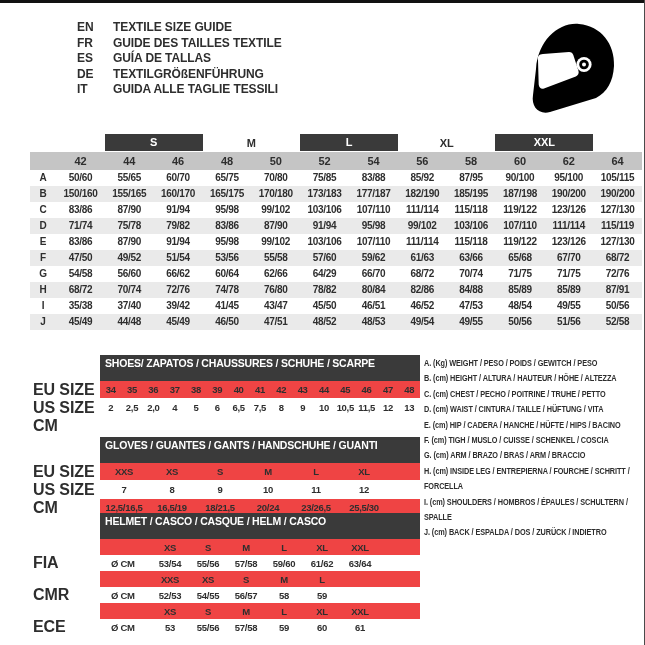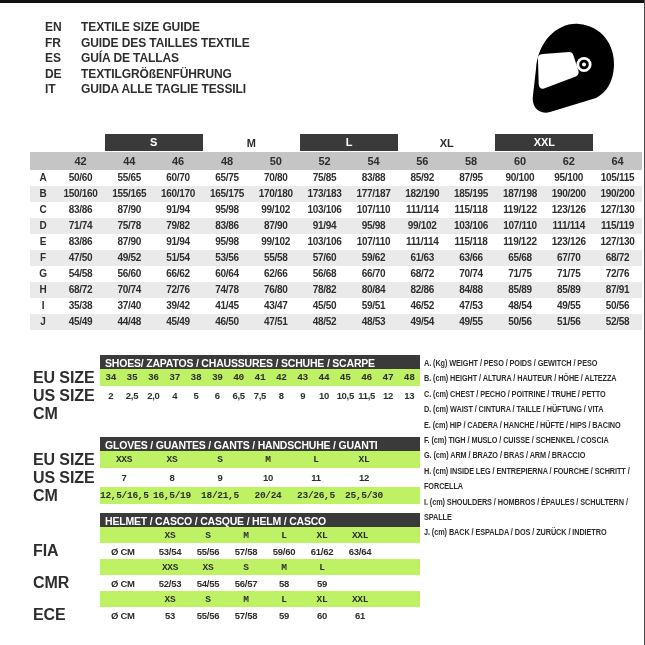--- a/index.html
+++ b/index.html
@@ -7,44 +7,44 @@
     width:645px;height:645px;position:relative;background:#ffffff;
     font-family:"Liberation Sans","DejaVu Sans",sans-serif;
     font-weight:bold;color:#2e2e2e;letter-spacing:-0.1px;overflow:hidden;
   }
   .top-line{position:absolute;left:0;top:0;width:645px;height:3px;background:#111;}
   .right-line{position:absolute;right:0;top:0;width:1px;height:645px;background:#4a4a4a;}
 
   
   .lang{position:absolute;left:45px;top:20px;font-size:12px;line-height:15.6px;}
   .lang-row{display:flex;}
-  .lang-code{width:36px;}
+  .lang-code{width:36px;margin-left:32px;}
 
   
   .helmet-logo{position:absolute;left:522px;top:22px;width:100px;height:95px;}
 
   
   .main-table{position:absolute;left:30px;top:133px;width:612px;}
   .grow,.srow,.mrow{display:grid;grid-template-columns:26px repeat(12,1fr);text-align:center;}
   .grow{height:19px;align-items:center;}
   .gbar{background:#3a3a3a;color:#fff;height:17px;line-height:17px;font-size:11px;}
   .gplain{font-size:11px;}
   .srow{background:#c5c5c5;height:18px;line-height:18px;font-size:11px;}
   .mrow{height:16px;line-height:16px;font-size:10px;letter-spacing:-0.3px;}
   .mrows .mrow:nth-child(even){background:#eaeaea;}
 
   
   .section{position:absolute;left:33px;width:387px;}
   .sec-grid{display:grid;grid-template-columns:67px 320px;}
   .corner{grid-column:1;}
-  .sec-header{grid-column:2;background:#3a3a3a;color:#fff;height:14px;line-height:17px;
+  .sec-header{grid-column:2;background:#3a3a3a;color:#fff;height:26px;line-height:17px;
     padding-left:5px;font-size:10.5px;letter-spacing:-0.2px;}
   .sec-label{font-size:16px;display:flex;align-items:center;}
   .sec-cells{display:flex;align-items:center;text-align:center;height:17px;font-size:9.5px;letter-spacing:-0.3px;}
-  .sec-grid .sec-cells:nth-child(4n){background:#bef264;font-family:Liberation Mono, monospace;}
+  .sec-grid .sec-cells:nth-child(4n){background:#ef4444;}
   .shoes-cells .scell{flex:1;}
   .gloves-cells .scell{width:48px;flex:none;}
   .helmet-cells{height:16px;}
   .sect-helmet .sec-label{height:16px;}
   .helmet-cells .scell{width:38px;flex:none;}
   .helmet-cells .scell:first-child{width:40px;text-align:left;padding-left:11px;}
 
   
   .legend{position:absolute;left:424px;top:356px;width:260px;
     font-size:8.7px;line-height:15.4px;transform:scaleX(0.84);transform-origin:left top;}
@@ -202,21 +202,21 @@
         <div>67/70</div>
         <div>68/72</div>
       </div>
       <div class="mrow">
         <div class="letter">G</div>
         <div>54/58</div>
         <div>56/60</div>
         <div>66/62</div>
         <div>60/64</div>
         <div>62/66</div>
-        <div>56/68</div>
+        <div>64/29</div>
         <div>66/70</div>
         <div>68/72</div>
         <div>70/74</div>
         <div>71/75</div>
         <div>71/75</div>
         <div>72/76</div>
       </div>
       <div class="mrow">
         <div class="letter">H</div>
         <div>68/72</div>
@@ -233,21 +233,21 @@
         <div>87/91</div>
       </div>
       <div class="mrow">
         <div class="letter">I</div>
         <div>35/38</div>
         <div>37/40</div>
         <div>39/42</div>
         <div>41/45</div>
         <div>43/47</div>
         <div>45/50</div>
-        <div>59/51</div>
+        <div>46/51</div>
         <div>46/52</div>
         <div>47/53</div>
         <div>48/54</div>
         <div>49/55</div>
         <div>50/56</div>
       </div>
       <div class="mrow">
         <div class="letter">J</div>
         <div>45/49</div>
         <div>44/48</div>

